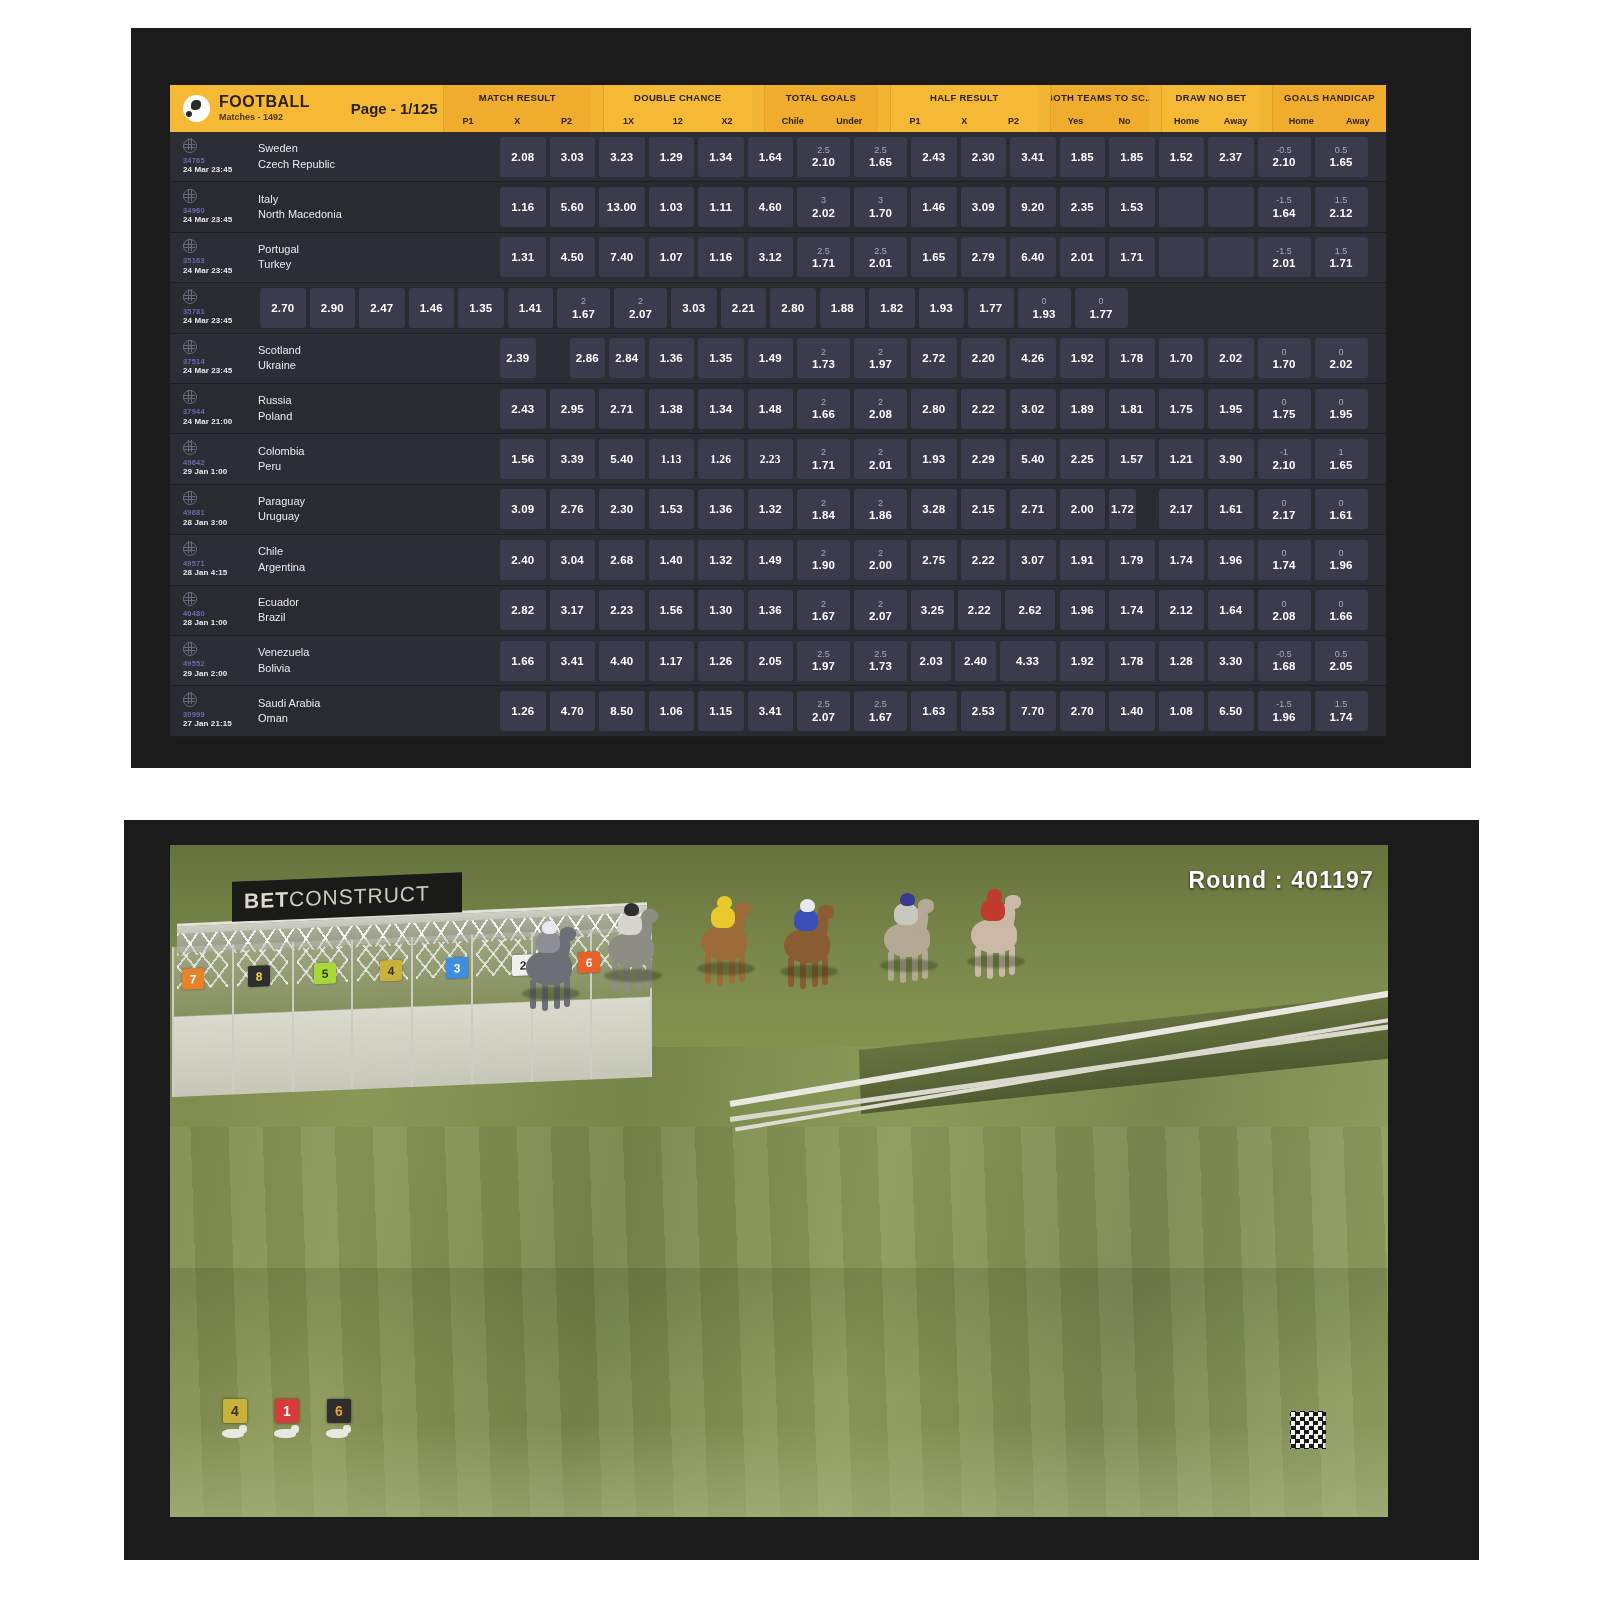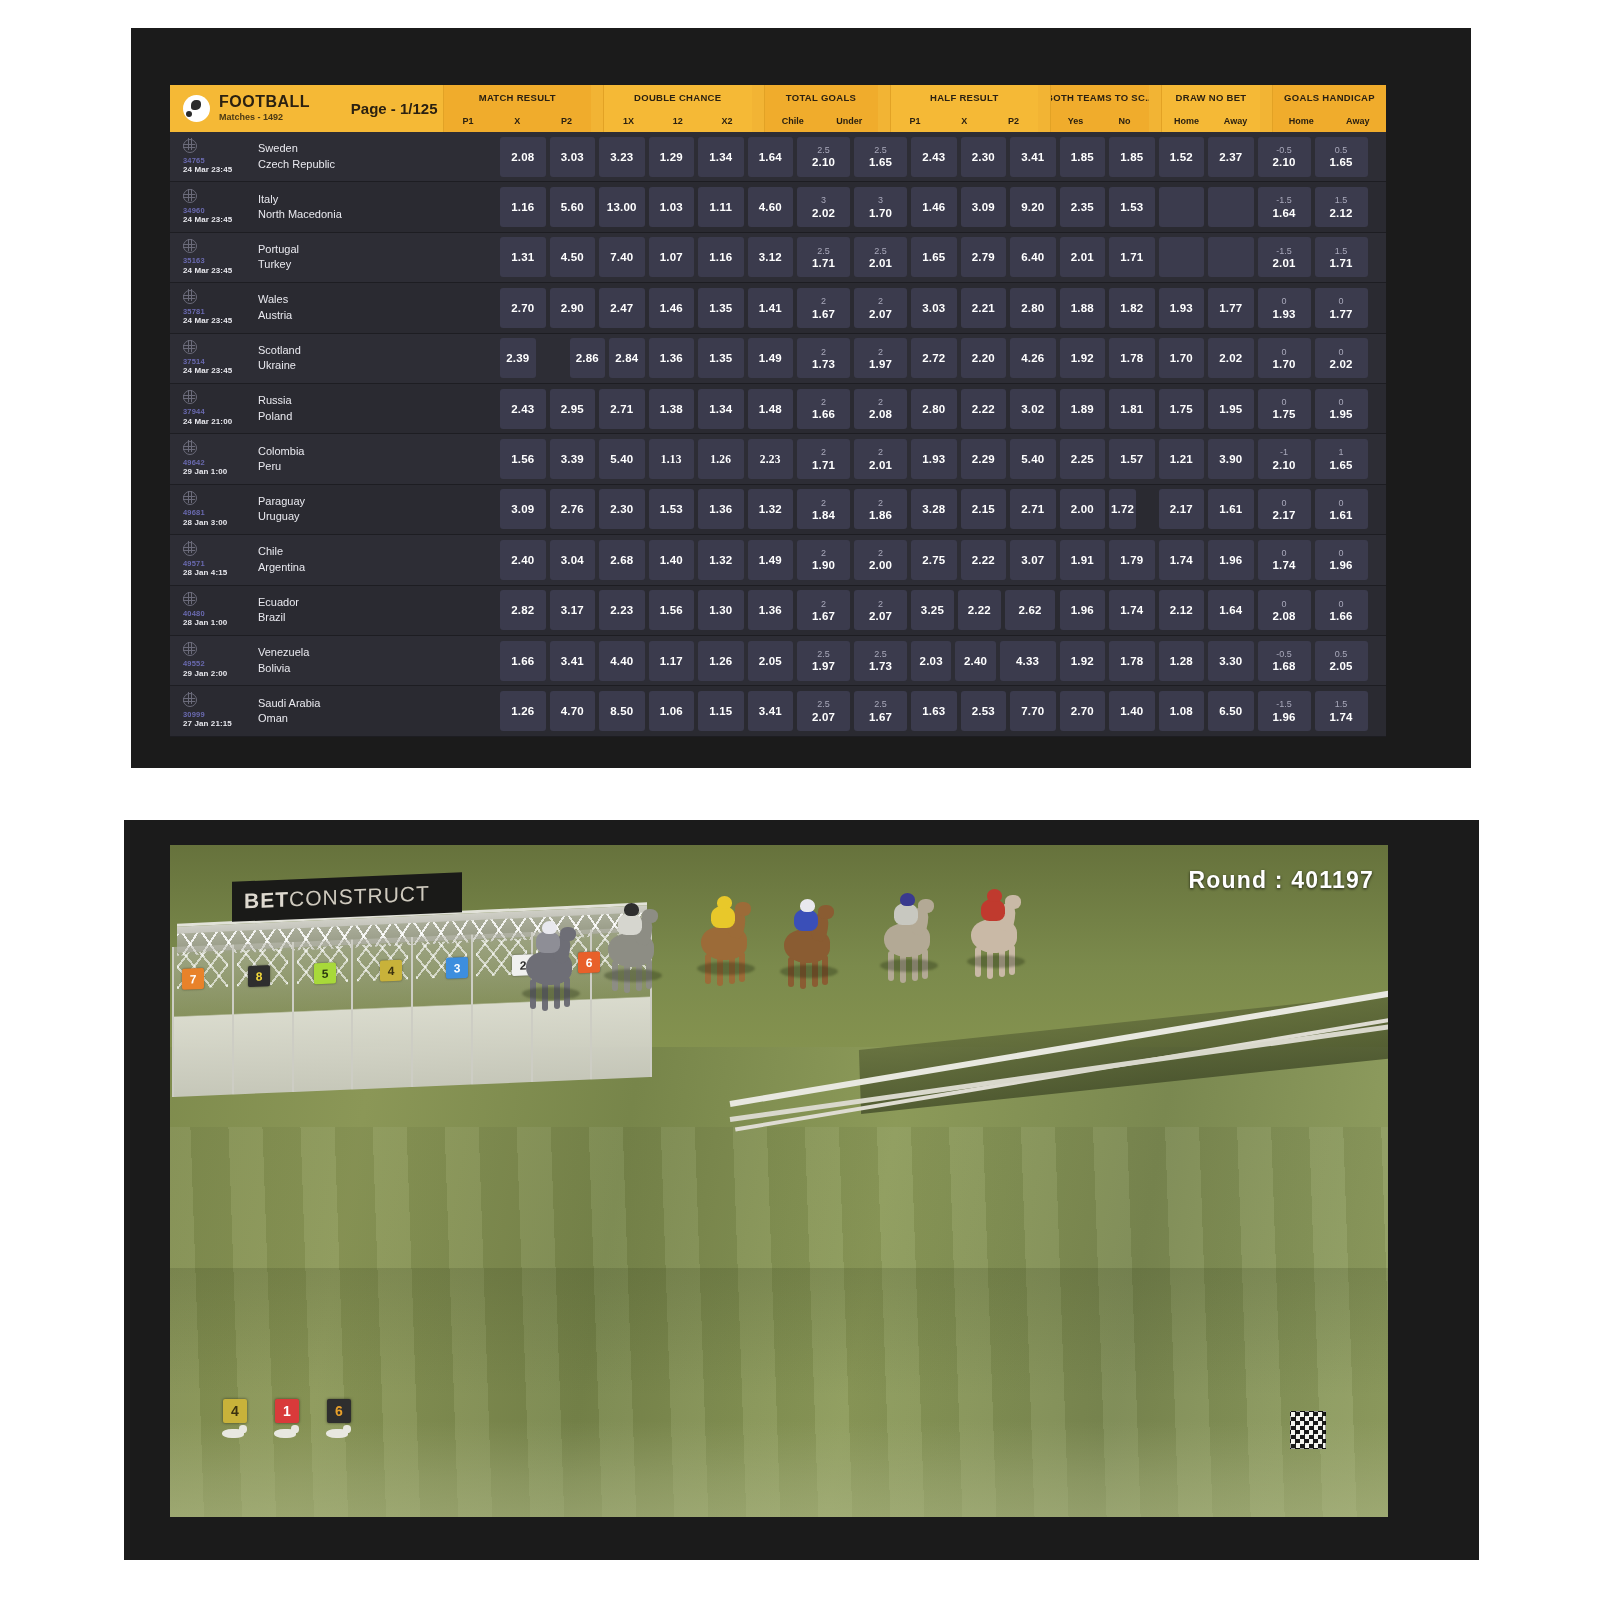--- a/index.html
+++ b/index.html
@@ -816,24 +816,20 @@
               <span class="odd-line">1.5</span>
               <span class="odd-val">1.71</span>
             </div>
           </div>
         </div>
         <div class="match-row">
           <div class="cell-id">
             <div class="globe-icon"></div>
             <div class="match-code">35781</div>
             <div class="match-date">24 Mar 23:45</div>
-          </div>
-          <div class="cell-teams">
-            <div class="team-name">Wales</div>
-            <div class="team-name">Austria</div>
           </div>
           <div class="odds-group" style="width: 148.5px;">
             <div class="odd-cell single" style="width: 45.5px;">
               <span class="odd-val">2.70</span>
             </div>
             <div class="odd-cell single" style="width: 45.5px;">
               <span class="odd-val">2.90</span>
             </div>
             <div class="odd-cell single" style="width: 45.5px;">
               <span class="odd-val">2.47</span>

